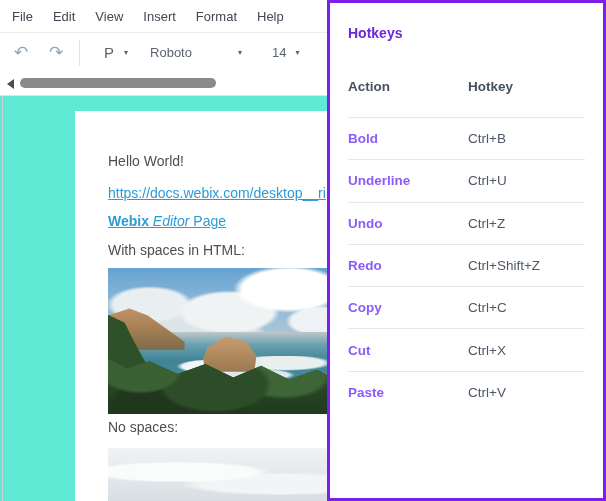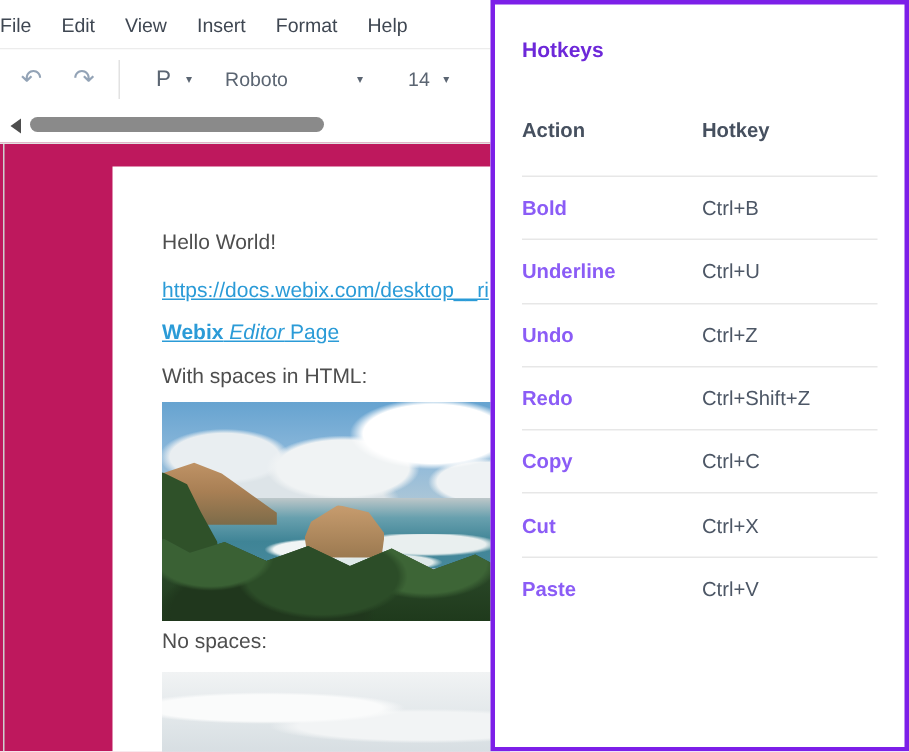--- a/index.html
+++ b/index.html
@@ -3,21 +3,21 @@
 <meta charset="utf-8">
 <style>
   * { box-sizing: border-box; margin: 0; padding: 0; }
   html,body { width:606px; height:501px; }
   body { font-family: "Liberation Sans", sans-serif; background:#fff; overflow:hidden; }
   .app { position:relative; width:606px; height:501px; background:#fff; overflow:hidden; }
 
   
   .editor { position:absolute; left:0; top:0; width:327px; height:501px; background:#fff; }
 
-  .menubar { height:33px; display:flex; align-items:center; gap:20px; 
+  .menubar { height:33px; display:flex; align-items:center; gap:20px; padding-left:12px;
              border-bottom:1px solid #ececec; background:#fff; }
   .menu-item { font-size:13px; color:#3f4752; cursor:default; }
 
   .toolbar { height:39px; display:flex; align-items:center; background:#fff; padding-left:12px; }
   .tb-icon { font-size:17px; color:#93a3b6; line-height:1; width:18px; text-align:center; }
   .tb-icon.redo { margin-left:17px; }
   .tb-sep { width:1px; height:26px; background:#e2e2e2; margin-left:14px; }
   .tb-drop { display:flex; align-items:center; color:#5b6572; }
   .caret { font-size:8px; color:#5b6572; }
   .drop-p { margin-left:24px; }
@@ -29,21 +29,21 @@
   .drop-size .tb-label { font-size:13px; }
   .drop-size .caret { margin-left:9px; }
 
   .hscroll { height:23px; position:relative; background:#fff; }
   .scroll-arrow { position:absolute; left:7px; top:7px; width:0; height:0;
                   border-top:5px solid transparent; border-bottom:5px solid transparent;
                   border-right:7px solid #4d4d4d; }
   .scroll-thumb { position:absolute; left:20px; top:6px; width:196px; height:10px;
                   border-radius:5px; background:#8a8a8a; }
 
-  .canvas { position:absolute; left:0; top:95px; right:0; bottom:0; background:#be185d;
+  .canvas { position:absolute; left:0; top:95px; right:0; bottom:0; background:#5eead4;
             border-top:1px solid #e3e3e3; }
   .canvas-edge { position:absolute; left:2px; top:0; bottom:0; width:1px; background:#cfcfcf; }
 
   .page { position:absolute; left:75px; top:15px; width:260px; height:391px; background:#fff; }
   .doc-text { position:absolute; left:33px; font-size:14px; color:#4e4e4e; white-space:nowrap; }
   .t-hello { top:42px; }
   .t-link  { top:74px; }
   .t-webix { top:102px; }
   .t-withspaces { top:131px;text-align:center; }
   .t-nospaces { top:308px; }

